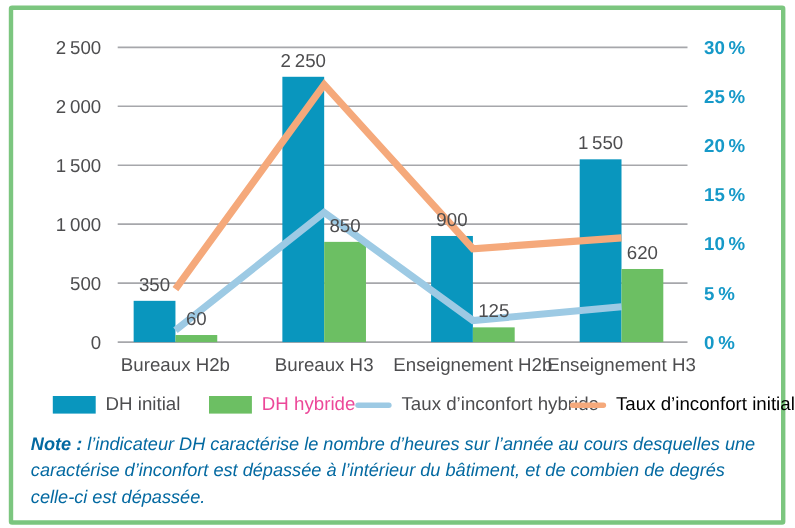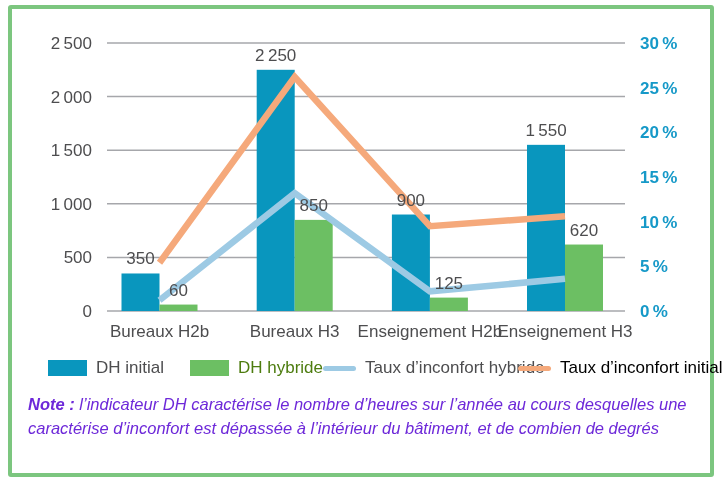--- a/index.html
+++ b/index.html
@@ -91,28 +91,29 @@
     <text x="565" y="337" text-anchor="middle" class="catLabel" fill="#4D4D4F">Enseignement H3</text>
   </svg>
 
 <div class="legend">
   <div class="legend-item" style="left:48px">
     <span class="swatch-rect" style="background: rgb(9, 150, 190);"></span>
     <span style="color: rgb(77, 77, 79);">DH initial</span>
   </div>
   <div class="legend-item" style="left:190px">
     <span class="swatch-rect" style="background: rgb(108, 191, 99);"></span>
-    <span style="color: #4d7c0f;">DH hybride</span>
+    <span style="color: #ec4899;">DH hybride</span>
   </div>
   <div class="legend-item" style="left:323px">
     <span class="swatch-line" style="background: rgb(157, 202, 228);"></span>
     <span style="color: rgb(77, 77, 79);">Taux d’inconfort hybride</span>
   </div>
   <div class="legend-item" style="left:518px">
     <span class="swatch-line" style="background: rgb(245, 169, 123);"></span>
     <span style="color: #000000;">Taux d’inconfort initial</span>
   </div>
 </div>
 
-<div class="note" style="color: #6d28d9;">
+<div class="note" style="color: #0369a1;">
   <div class="note-line"><b>Note :</b> <span>l’indicateur DH caractérise le nombre d’heures sur l’année au cours desquelles une</span></div>
   <div class="note-line">caractérise d’inconfort est dépassée à l’intérieur du bâtiment, et de combien de degrés</div>
+  <div class="note-line">celle-ci est dépassée.</div>
 </div>
 
 </body></html>

